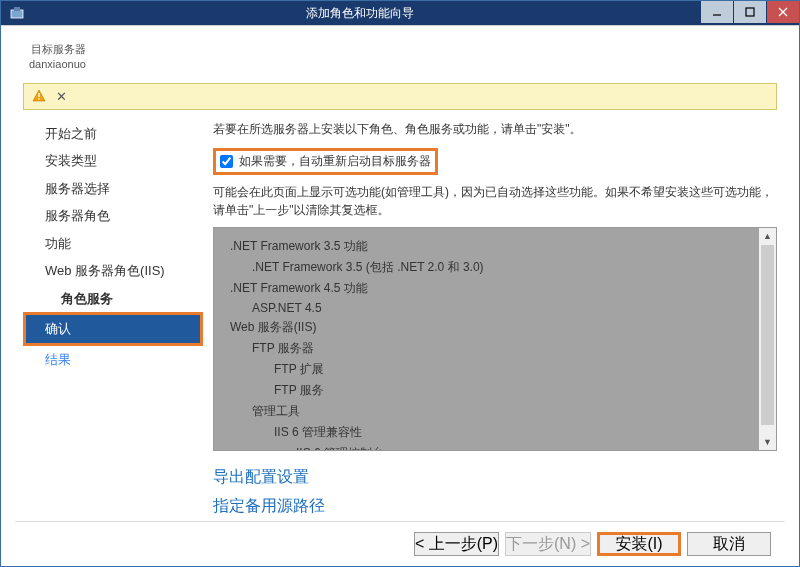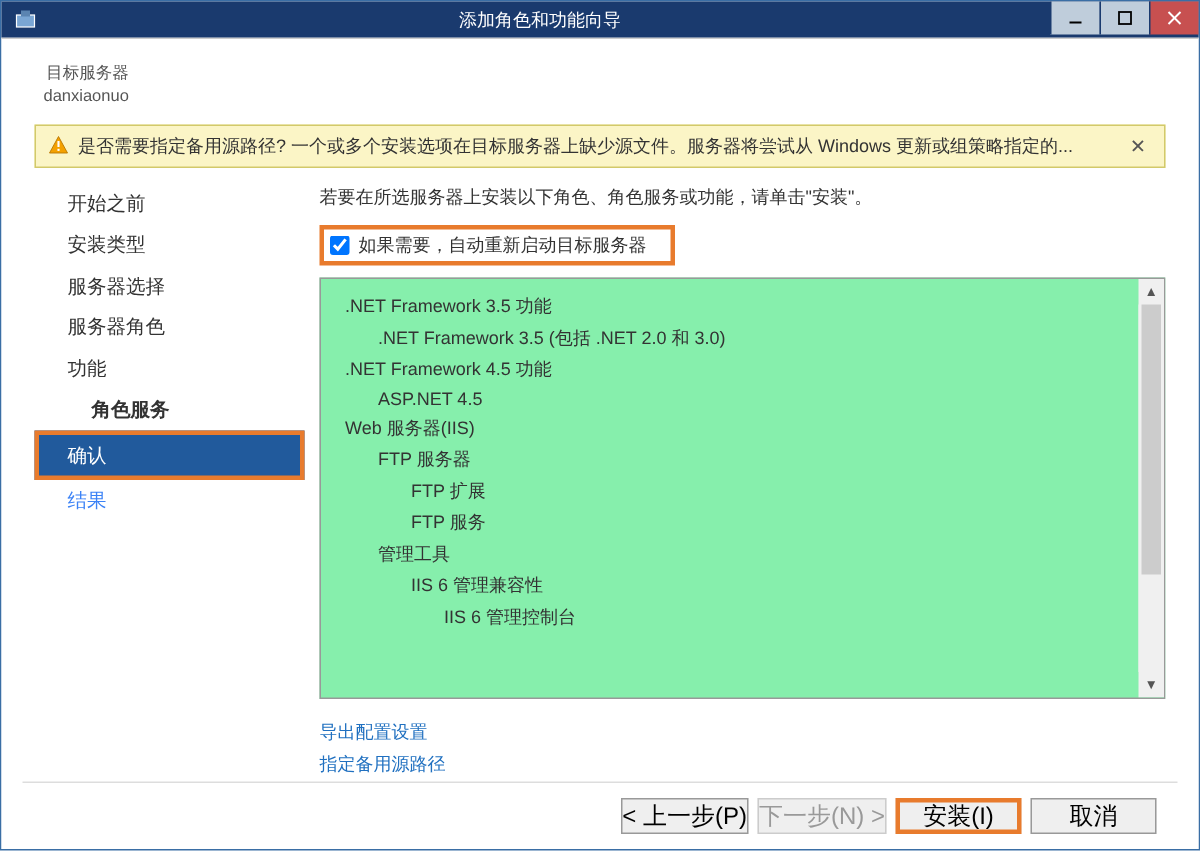--- a/index.html
+++ b/index.html
@@ -32,36 +32,36 @@
   
   .cols { flex: 1; display: flex; overflow: hidden; padding: 0 8px 0 8px; }
   .sidebar { width: 180px; flex-shrink: 0; font-size: 13px; padding-top: 0; }
   .sb-item { padding: 4px 0 4px 22px; color: #333; cursor: pointer; line-height: 1.5; }
   .sb-item.sub { padding-left: 38px; font-weight: bold; }
   .sb-item.active { background: #215a9c; color: #fff; border: 3px solid #e87b2d; padding-left: 19px; }
   .sb-item.disabled { color: #3b82f6; cursor: default; }
 
   .main { flex: 1; display: flex; flex-direction: column; font-size: 12px; color: #333; overflow: hidden; }
   .instr { margin: 0 0 10px 10px; line-height: 1.5; }
-  .chk-row { display: flex; align-items: center; margin: 0 0 8px 10px; border: 3px solid #e87b2d; padding: 2px 16px 2px 2px; width: fit-content; }
+  .chk-row { display: flex; align-items: center; margin: 0 0 8px 10px; border: 3px solid #e87b2d; padding: 2px 4px 2px 2px; width: fit-content; }
   .chk-row input { margin: 0 6px 0 2px; }
   .explain { margin: 0 0 8px 10px; line-height: 1.5; }
 
-  .listbox { flex: 1; margin: 0 0 6px 10px; border: 1px solid #999; padding: 8px 0 0 8px; overflow: hidden; position: relative; background: #86efac; }
+  .listbox { flex: 1; margin: 0 0 6px 10px; border: 1px solid #999; padding: 8px 0 0 8px; overflow: hidden; position: relative; background: #a3a3a3; }
   .li1 { padding: 2px 0 2px 8px; }
   .li2 { padding: 2px 0 2px 30px; }
   .li3 { padding: 2px 13px 2px 52px; }
   .li4 { padding: 2px 0 2px 74px; }
   .listbox .scroll { position: absolute; right: 0; top: 0; bottom: 0; width: 17px; background: #f0f0f0; display: flex; flex-direction: column; }
   .scroll .arr { height: 17px; display: flex; align-items: center; justify-content: center; font-size: 9px; color: #555; }
   .scroll .track { flex: 1; background: #f0f0f0; }
   .scroll .thumb { position: absolute; top: 17px; left: 2px; right: 2px; height: 180px; background: #ccc; }
 
   .links { margin: 6px 0 0 10px; line-height: 1.8; }
-  .links a { color: #2070c0; text-decoration: none; font-size: 12px; cursor: pointer; }
+  .links a { color: #2070c0; text-decoration: none; font-size: 16px; cursor: pointer; }
 
   
   .footer { border-top: 1px solid #ddd; padding: 10px 14px; display: flex; justify-content: flex-end; gap: 6px; }
   .btn { min-width: 84px; height: 24px; font-size: 16px; background: #efefef; border: 1px solid #999; display: inline-flex; align-items: center; justify-content: center; cursor: pointer; }
   .btn.disabled { color: #999; border-color: #ccc; cursor: default; }
   .btn.highlight { border: 3px solid #e87b2d; padding: 0; }
 </style>
 </head>
 <body>
 
@@ -105,44 +105,45 @@
     </div>
 
     <div class="warn">
       <span class="warn-icon">
         <svg viewBox="0 0 14 14">
             <polygon points="7,1 13,12 1,12" fill="#f4a100" stroke="#b87600" stroke-width="0.6"></polygon>
             <rect x="6.3" y="4" width="1.4" height="4" fill="#fff"></rect>
             <rect x="6.3" y="9.2" width="1.4" height="1.4" fill="#fff"></rect>
           </svg>
       </span>
-      <span class="warn-text">是否需要指定备用源路径? 一个或多个安装选项在目标服务器上缺少源文件。服务器将尝试从 Windows 更新或组策略指定的...</span>
       <span class="warn-close">✕</span>
     </div>
 
     <div class="cols">
       <div class="sidebar">
         <div class="sb-item">开始之前</div>
         <div class="sb-item">安装类型</div>
         <div class="sb-item">服务器选择</div>
         <div class="sb-item">服务器角色</div>
         <div class="sb-item">功能</div>
+        <div class="sb-item">Web 服务器角色(IIS)</div>
         <div class="sb-item sub">角色服务</div>
         <div class="sb-item active">确认</div>
         <div class="sb-item disabled">结果</div>
       </div>
 
       <div class="main">
         <div class="instr">若要在所选服务器上安装以下角色、角色服务或功能，请单击"安装"。</div>
 
         <label class="chk-row">
           <input type="checkbox" checked="" style="">
           <span>如果需要，自动重新启动目标服务器</span>
         </label>
 
+        <div class="explain">可能会在此页面上显示可选功能(如管理工具)，因为已自动选择这些功能。如果不希望安装这些可选功能，请单击"上一步"以清除其复选框。</div>
 
         <div class="listbox">
           <div id="list-holder">
               <div class="li1">.NET Framework 3.5 功能</div>
               <div class="li2">.NET Framework 3.5 (包括 .NET 2.0 和 3.0)</div>
               <div class="li1">.NET Framework 4.5 功能</div>
               <div class="li2">ASP.NET 4.5</div>
               <div class="li1">Web 服务器(IIS)</div>
               <div class="li2">FTP 服务器</div>
               <div class="li3">FTP 扩展</div>

